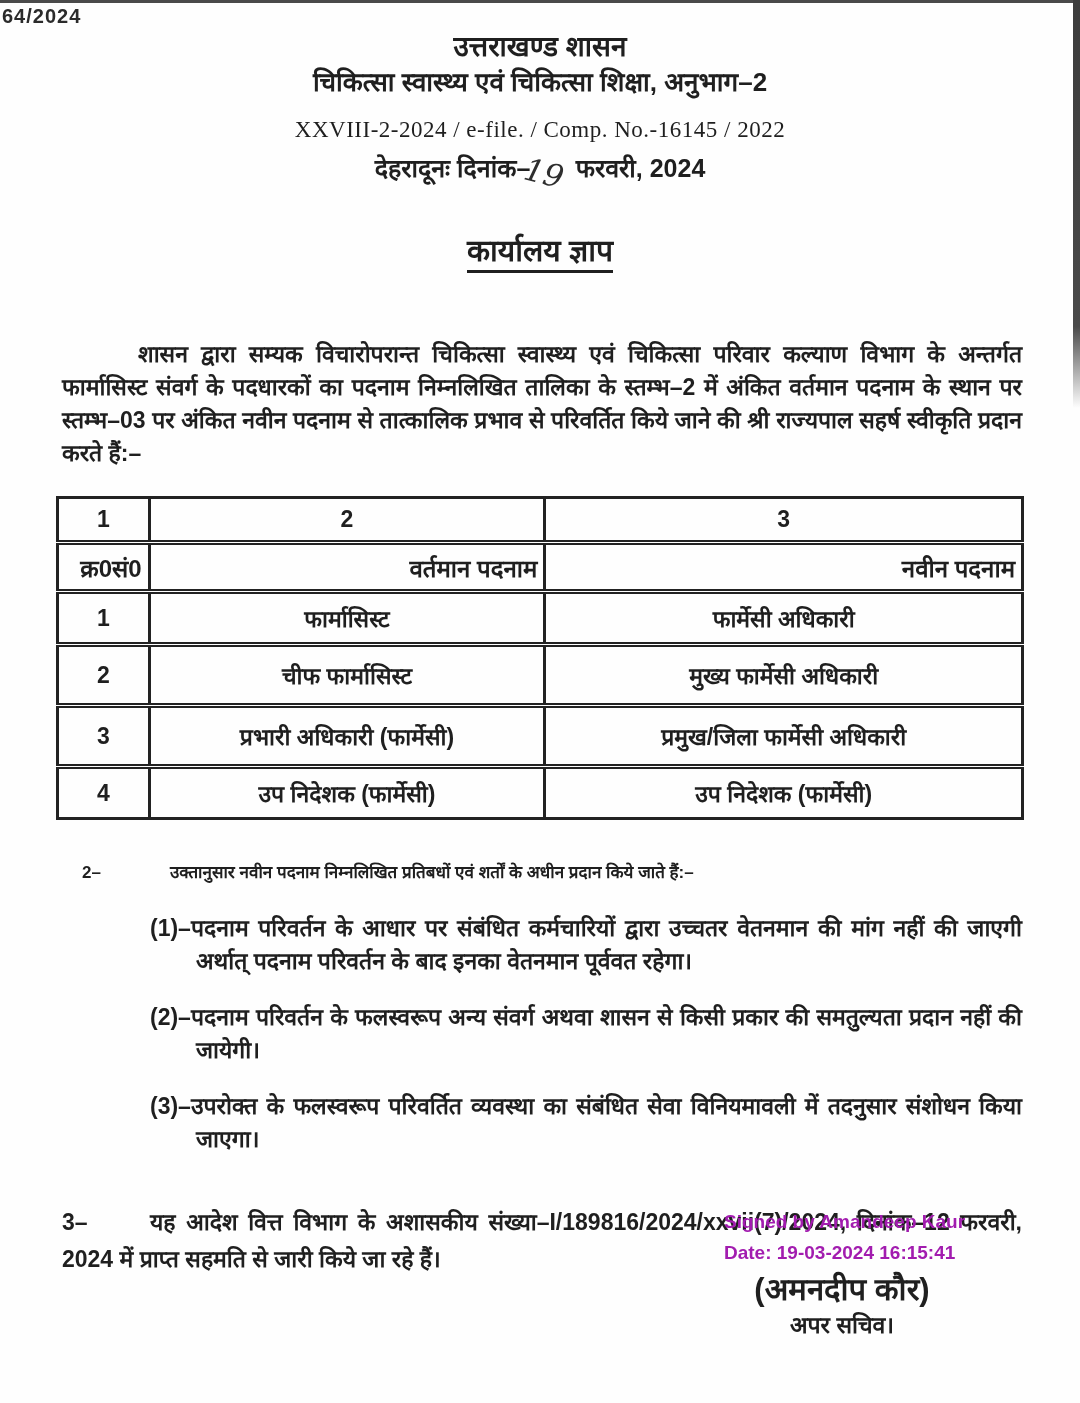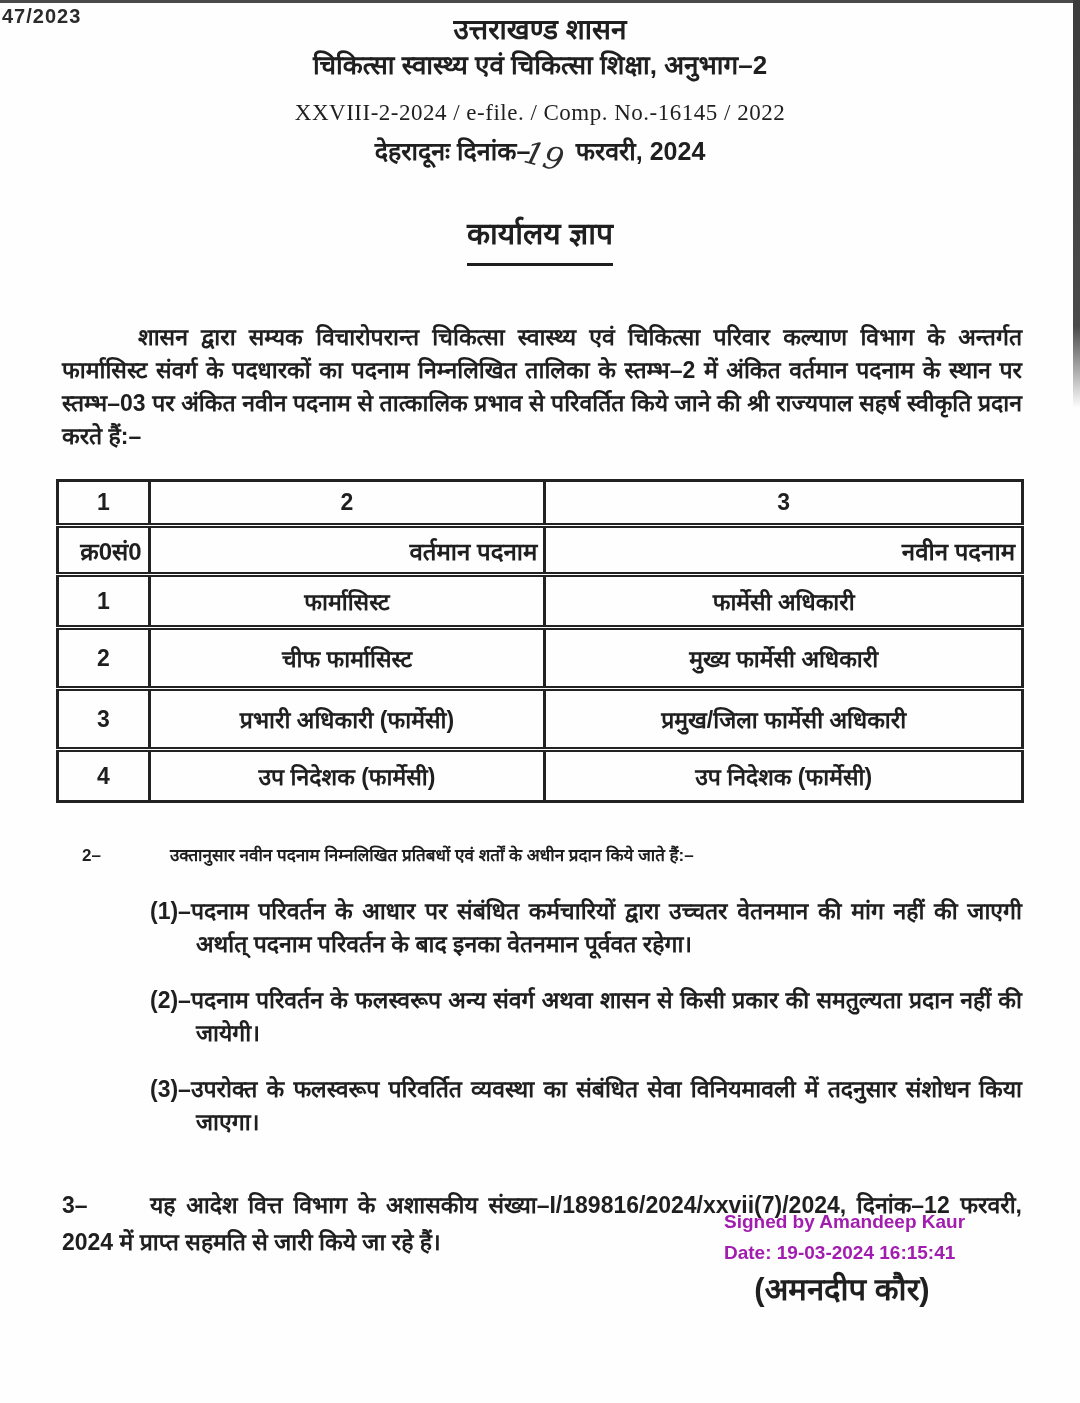--- a/index.html
+++ b/index.html
@@ -20,37 +20,37 @@
   }
   .scan-right-edge {
     position: absolute; top: 0; right: 0; width: 7px; height: 408px;
     background: linear-gradient(to bottom, #3c3c3c 0%, #4a4a4a 80%, rgba(74,74,74,0) 100%);
   }
   .page-number {
     position: absolute; top: 5px; left: 2px;
     font-size: 20px; font-weight: 700; letter-spacing: 1px; color: #2b2b2b;
   }
   
-  .doc-header { text-align: center; padding-top: 12px; }
+  .doc-header { text-align: center; padding-top: 29px; }
   .gov-title   { font-size: 28px; font-weight: 700; line-height: 36px; }
   .dept-title  { font-size: 26px; font-weight: 700; line-height: 34px; }
   .file-ref    { font-family: "Liberation Serif", serif; font-size: 23px; font-weight: 400; line-height: 30px; margin-top: 16px; letter-spacing: .5px; }
   .place-date  { font-size: 25px; font-weight: 700; line-height: 34px; margin-top: 4px; }
   .handwritten-day {
     display: inline-block;
     font-family: "DejaVu Serif", serif;
     font-style: italic; font-weight: 400; font-size: 31px;
     transform: rotate(14deg) translateY(7px);
     margin: 0 3px 0 -4px; color: #2e2e2e;
   }
   
   .doc-title { text-align: center; margin-top: 44px; }
   .doc-title span {
     font-size: 30px; font-weight: 700;
-    border-bottom: 3px solid #1f1f1f; padding-bottom: 13px;
+    border-bottom: 3px solid #1f1f1f; padding-bottom: 3px;
   }
   
   .para1 {
     margin: 68px 58px 0 62px;
     font-size: 23px; font-weight: 600; line-height: 33px;
     text-align: justify; text-indent: 76px;
   }
   .para1 b { font-weight: 800; }
   
   table.rename-table {
@@ -108,21 +108,21 @@
   .sig-desig { font-size: 23px; font-weight: 600; line-height: 32px; }
 </style>
 </head>
 <body>
 
 <div class="page">
 
   <div class="scan-top-edge"></div>
   <div class="scan-right-edge"></div>
 
-  <div class="page-number">47/2023</div>
+  <div class="page-number">64/2024</div>
 
   <header class="doc-header">
     <div class="gov-title">उत्तराखण्ड शासन</div>
     <div class="dept-title">चिकित्सा स्वास्थ्य एवं चिकित्सा शिक्षा, अनुभाग–2</div>
     <div class="file-ref">XXVIII-2-2024 / e-file. / Comp. No.-16145 / 2022</div>
     <div class="place-date"><span>देहरादूनः दिनांक–</span><span class="handwritten-day">19</span> <span>फरवरी, 2024</span></div>
   </header>
 
   <div class="doc-title">
     <span>कार्यालय ज्ञाप</span>
@@ -172,15 +172,16 @@
   <p class="clause"><b>(2)–</b><span>पदनाम परिवर्तन के फलस्वरूप अन्य संवर्ग अथवा शासन से किसी प्रकार की समतुल्यता प्रदान नहीं की जायेगी।</span></p>
 
   <p class="clause"><b>(3)–</b><span>उपरोक्त के फलस्वरूप परिवर्तित व्यवस्था का संबंधित सेवा विनियमावली में तदनुसार संशोधन किया जाएगा।</span></p>
 
   <p class="sec3"><span class="sec-num">3–</span><span>यह आदेश वित्त विभाग के </span><b>अशासकीय संख्या–I/189816/2024/xxvii(7)/2024, दिनांक–12 फरवरी, 2024</b><span> में प्राप्त सहमति से जारी किये जा रहे हैं।</span></p>
 
   <div class="signature">
     <div class="sig-line-en">Signed by Amandeep Kaur</div>
     <div class="sig-line-en">Date: 19-03-2024 16:15:41</div>
     <div class="sig-name">(अमनदीप कौर)</div>
+    <div class="sig-desig">अपर सचिव।</div>
   </div>
 
 </div>
 
 </body></html>

